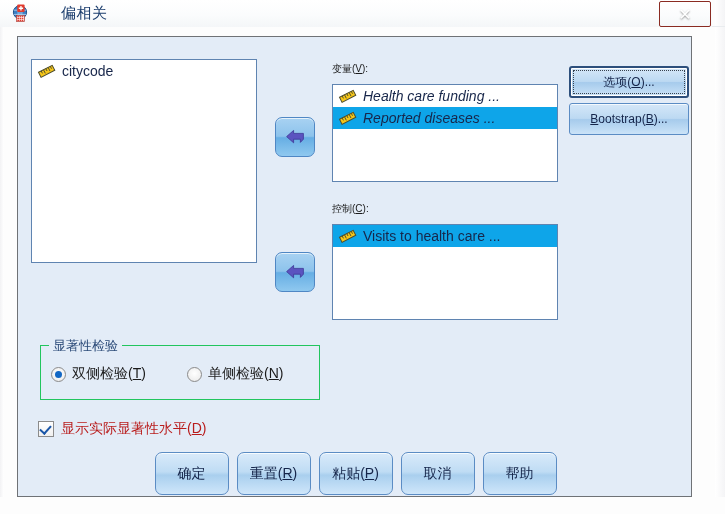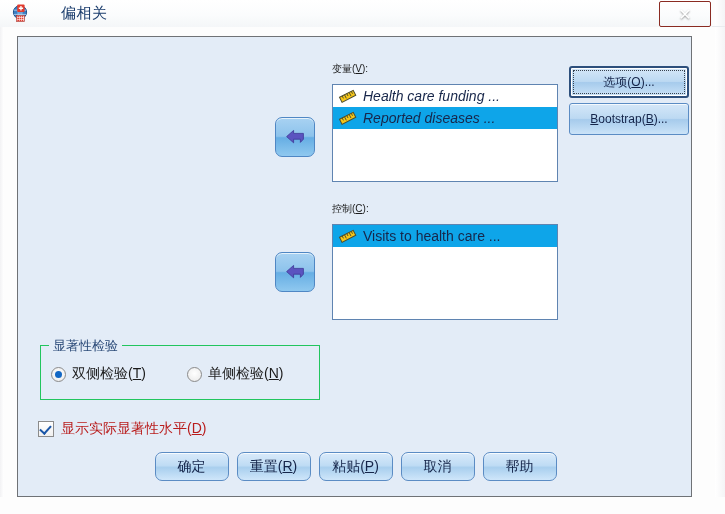--- a/index.html
+++ b/index.html
@@ -207,21 +207,21 @@
     transform: rotate(42deg);
   }
   .check-label { font-size: 14px; color: #b91c1c; white-space: nowrap; }
 
   
   #bottom-bar {
     position: absolute; left: 0; top: 415px; width: 675px;
     display: flex; justify-content: center; gap: 8px;
   }
   .bottom-button {
-    min-width: 74px; height: 29px;
+    min-width: 74px; height: 43px;
     padding: 0 10px;
     border: 1px solid #5b8cc4;
     border-radius: 7px;
     background: linear-gradient(to bottom, #d9eafa 0%, #bfdcf4 46%, #a9cfee 54%, #cfe6fa 100%);
     box-shadow: inset 0 1px 0 rgba(255,255,255,.8);
     font-size: 14px; color: #15254a;
     display: flex; align-items: center; justify-content: center;
     cursor: pointer; white-space: nowrap;
     box-sizing: border-box;
     text-align: right;
@@ -267,20 +267,31 @@
       </g>
     </svg>
     <div id="title-text">偏相关</div>
     <div id="close-button">
       <div class="x">✕</div>
     </div>
   </div>
 
   <div id="panel">
 
+    <div class="listbox" id="source-list" style="left:13px; top:22px; width:226px; height:204px;">
+      <div class="list-item">
+        <svg class="ruler-icon" viewBox="0 0 19 15">
+          <g transform="rotate(-27 9.5 7.5)">
+            <rect x="2" y="4.6" width="15.4" height="5.6" fill="#f5c518" stroke="#4a4a2d" stroke-width="1"></rect>
+            <path d="M5 4.6 V7.3 M7.6 4.6 V8.6 M10.2 4.6 V7.3 M12.8 4.6 V8.6 M15.2 4.6 V7.3" stroke="#4a4a2d" stroke-width=".85"></path>
+          </g>
+        </svg>
+        <span>citycode</span>
+      </div>
+    </div>
 
     <div class="arrow-button" style="left:257px; top:80px;">
       <svg width="22" height="18" viewBox="0 0 22 18">
         <path d="M9.6 2.4 L2.6 8.6 L9.6 14.8 V11.2 H16.4 V14.4 L19.4 11.2 V5.4 H9.6 Z" fill="#5b53c0" stroke="#3d3795" stroke-width=".8" stroke-linejoin="round"></path>
       </svg>
     </div>
     <div class="arrow-button" style="left:257px; top:215px;">
       <svg width="22" height="18" viewBox="0 0 22 18">
         <path d="M9.6 2.4 L2.6 8.6 L9.6 14.8 V11.2 H16.4 V14.4 L19.4 11.2 V5.4 H9.6 Z" fill="#5b53c0" stroke="#3d3795" stroke-width=".8" stroke-linejoin="round"></path>
       </svg>

